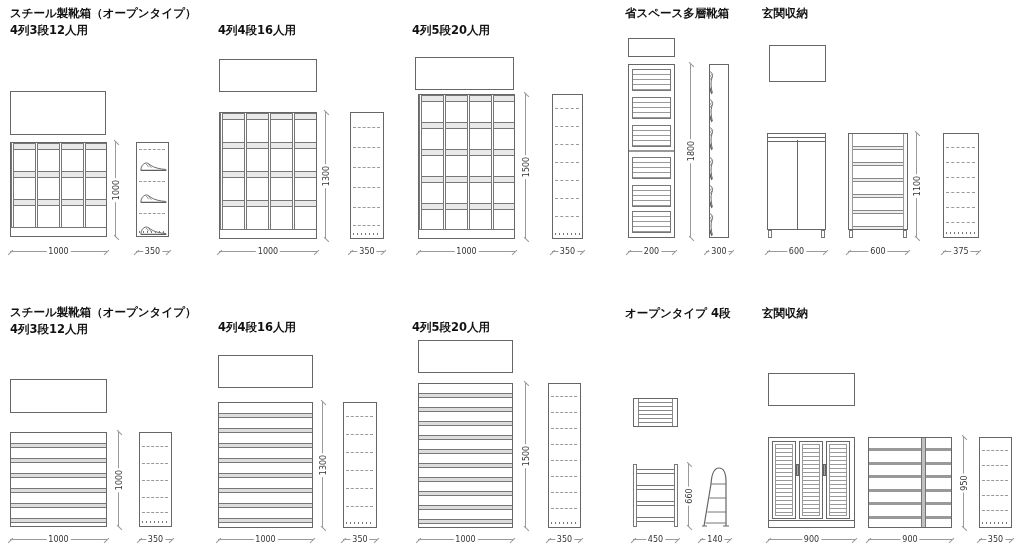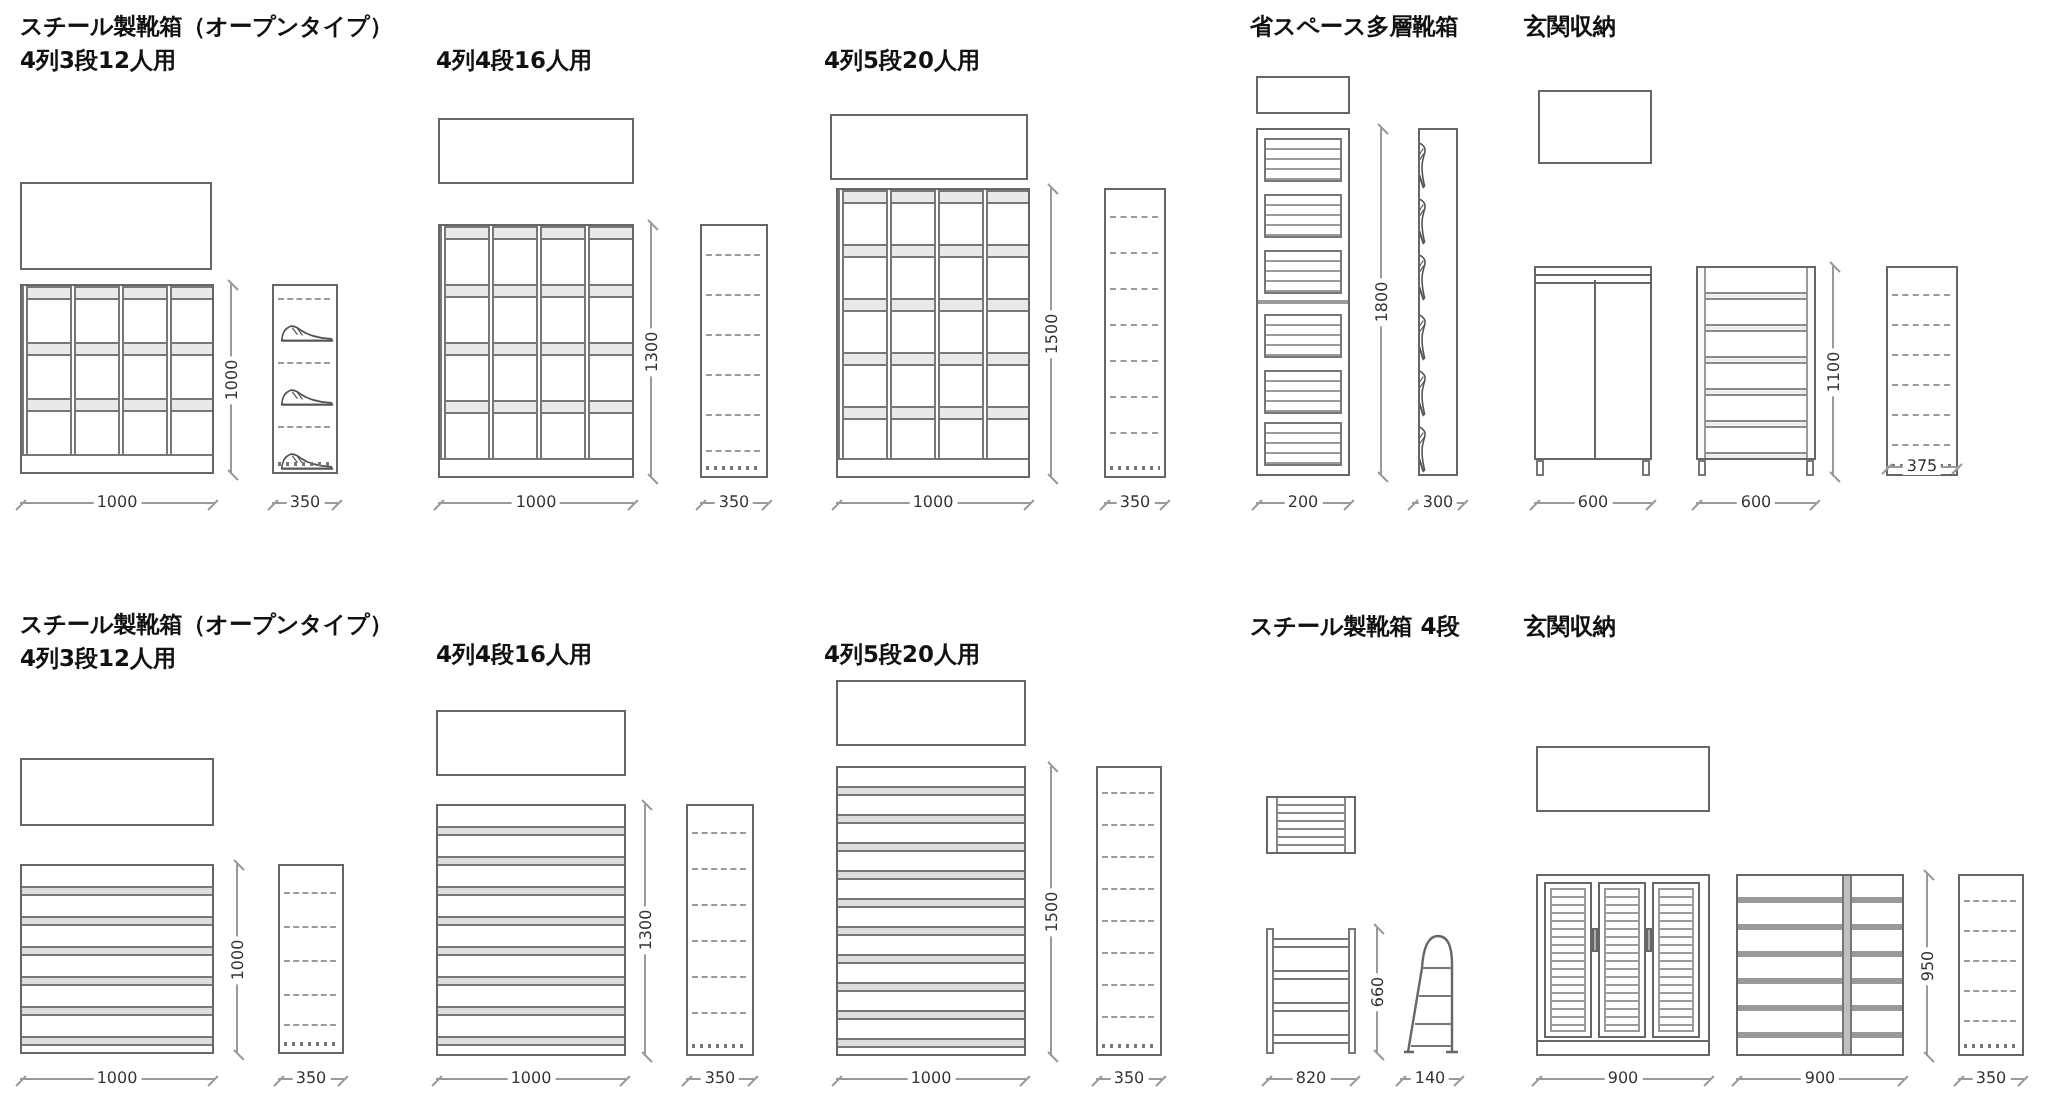--- a/index.html
+++ b/index.html
@@ -247,21 +247,21 @@
   </div>
   <div class="vdim" style="left:916px;top:133px;height:105px">
       <span class="lbl">1100</span>
     </div>
   <div class="hdim" style="left:767px;top:251px;width:59px">
       <span class="lbl">600</span>
     </div>
   <div class="hdim" style="left:848px;top:251px;width:60px">
       <span class="lbl">600</span>
     </div>
-  <div class="hdim" style="left:943px;top:233px;width:36px">
+  <div class="hdim" style="left:943px;top:251px;width:36px">
       <span class="lbl">375</span>
     </div>
 
   
   <div class="ttl" style="left:10px;top:305px">スチール製靴箱（オープンタイプ）</div>
   <div class="ttl" style="left:10px;top:322px">4列3段12人用</div>
   <div class="box" style="left:10px;top:379px;width:97px;height:34px"></div>
   <div class="bands g6f"></div>
   <div class="sv" style="left:139px;top:432px;width:33px;height:95px">
     <div class="dl" style="top:13px"></div>
@@ -323,42 +323,42 @@
       <span class="lbl">1500</span>
     </div>
   <div class="hdim" style="left:418px;top:539px;width:95px">
       <span class="lbl">1000</span>
     </div>
   <div class="hdim" style="left:548px;top:539px;width:33px">
       <span class="lbl">350</span>
     </div>
 
   
-  <div class="ttl" style="left:625px;top:306px">スチール製靴箱 4段</div>
+  <div class="ttl" style="left:625px;top:306px">オープンタイプ 4段</div>
   <div class="box p9"></div>
   <div class="g9f">
     <div class="rp" style="left:0"></div>
     <div class="rp" style="right:0"></div>
     <div class="rs" style="top:5px"></div>
     <div class="rs" style="top:21px"></div>
     <div class="rs" style="top:37px"></div>
     <div class="rs" style="top:53px"></div>
   </div>
   <div class="g9s">
     <svg width="30" height="68" viewBox="0 0 30 68">
       <path d="M4,66 L11,24 Q12,8 19,8 Q26,8 26,22 L26,66" fill="none" stroke="#666" stroke-width="1.2"></path>
       <path d="M11,24 H26 M9.5,38 H26 M7.5,52 H26 M5.5,63 H26" stroke="#777" stroke-width="1" fill="none"></path>
       <path d="M2,66 h5 M23,66 h6" stroke="#666" stroke-width="1.2"></path>
     </svg>
   </div>
   <div class="vdim" style="left:688px;top:464px;height:63px">
       <span class="lbl">660</span>
     </div>
   <div class="hdim" style="left:633px;top:539px;width:45px">
-      <span class="lbl">820</span>
+      <span class="lbl">450</span>
     </div>
   <div class="hdim" style="left:700px;top:539px;width:30px">
       <span class="lbl">140</span>
     </div>
 
   
   <div class="ttl" style="left:762px;top:306px">玄関収納</div>
   <div class="box" style="left:768px;top:373px;width:87px;height:33px"></div>
   <div class="c10a">
     <div class="door" style="left:3px">

